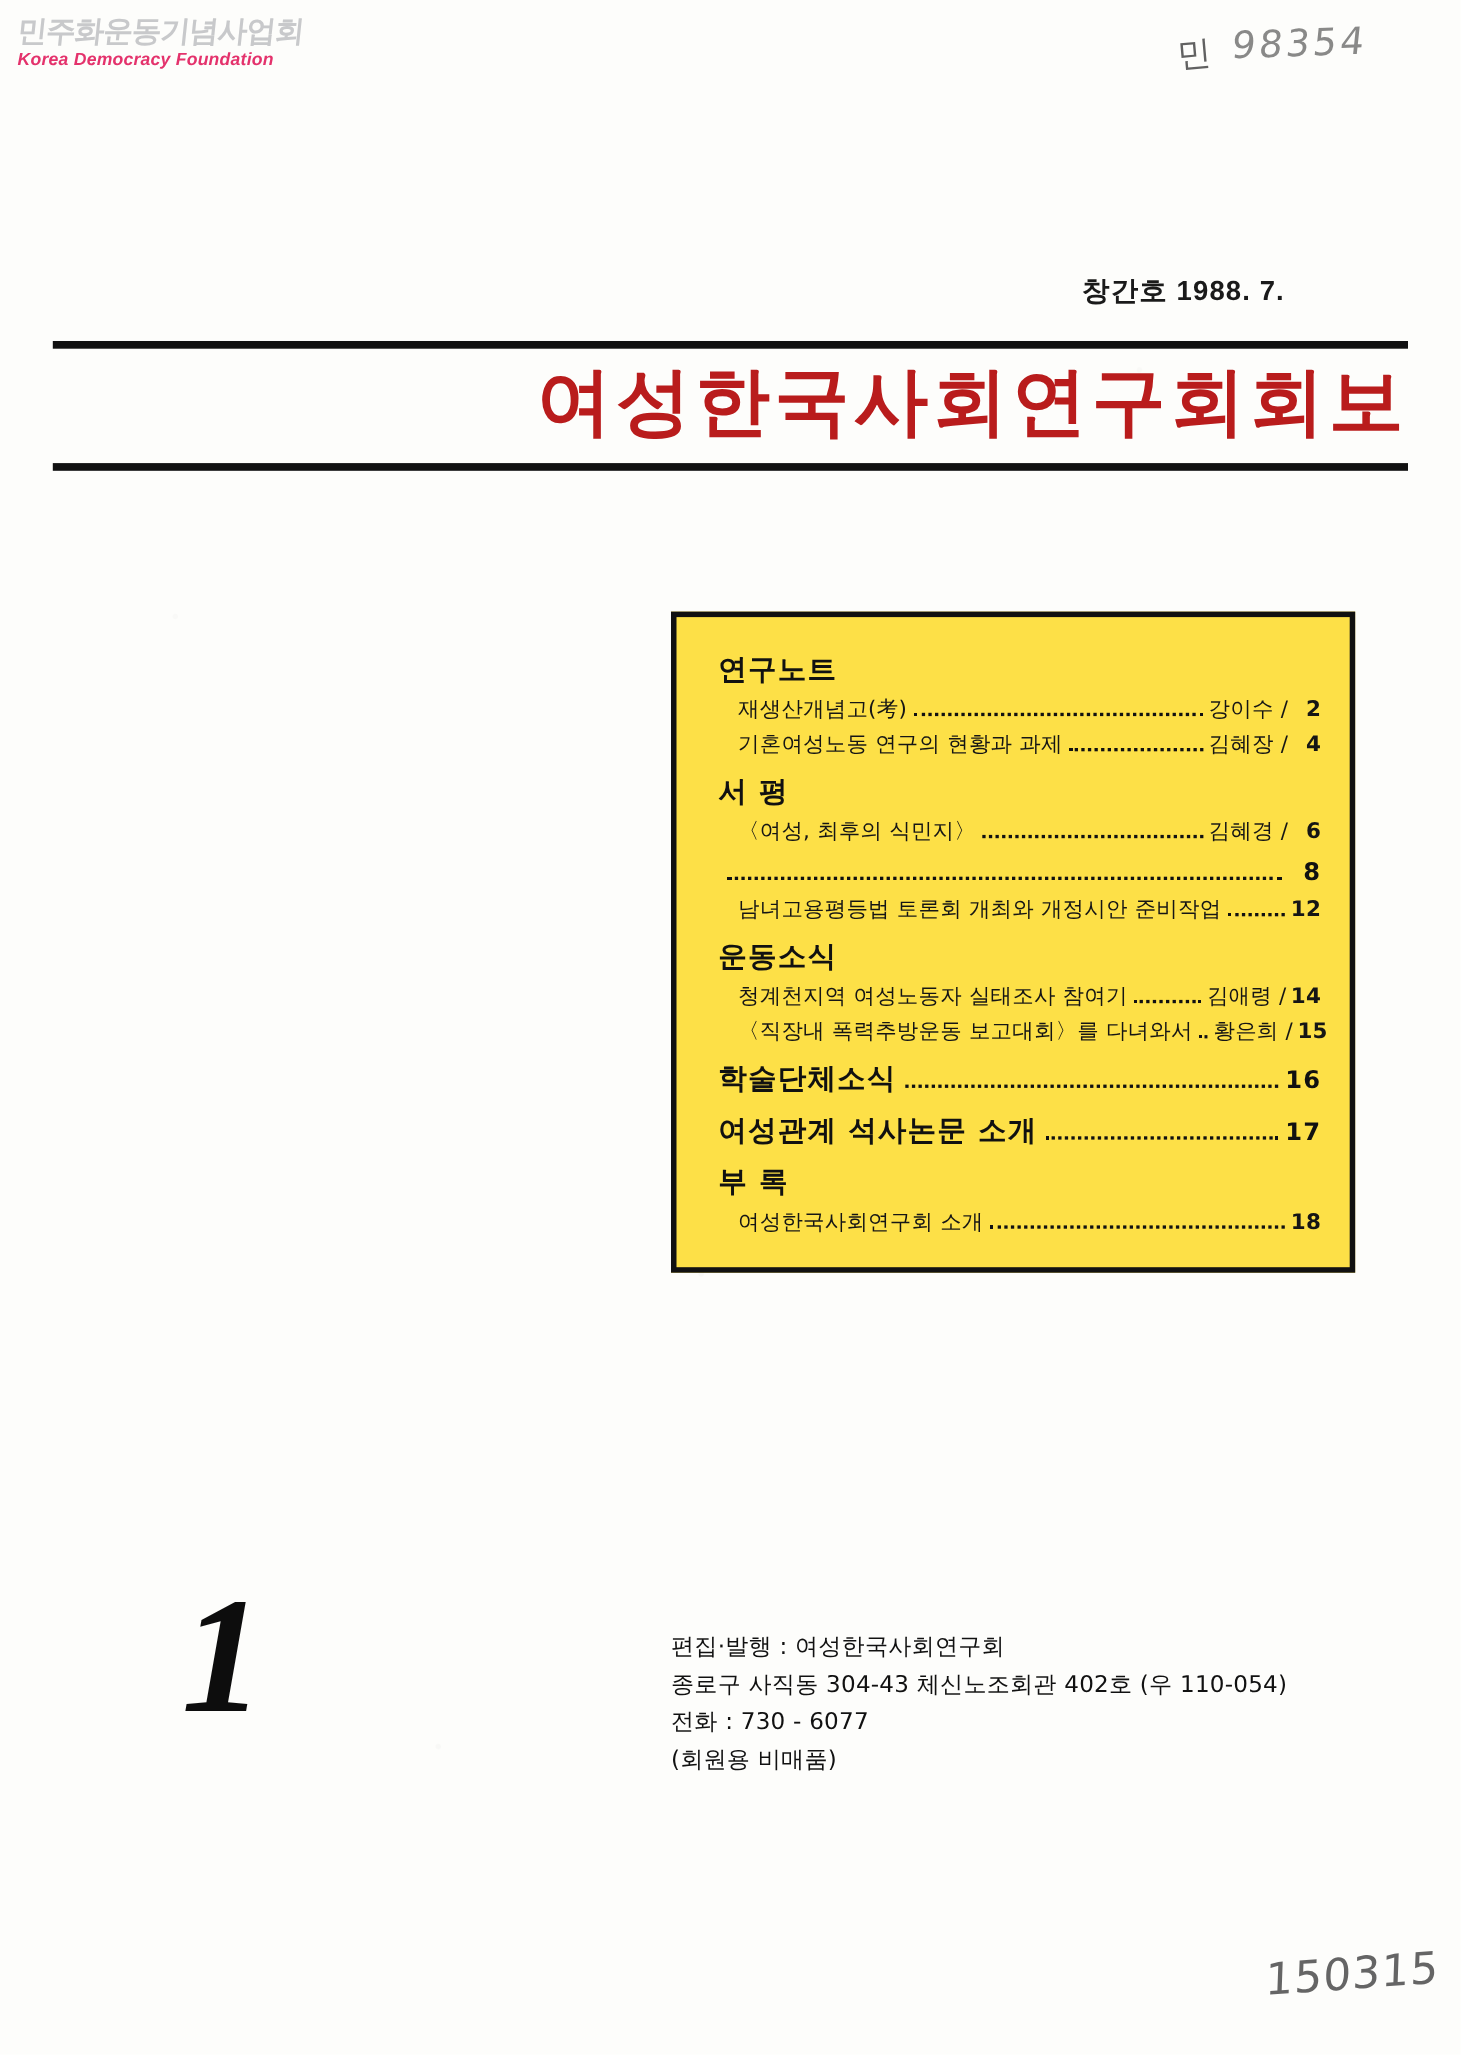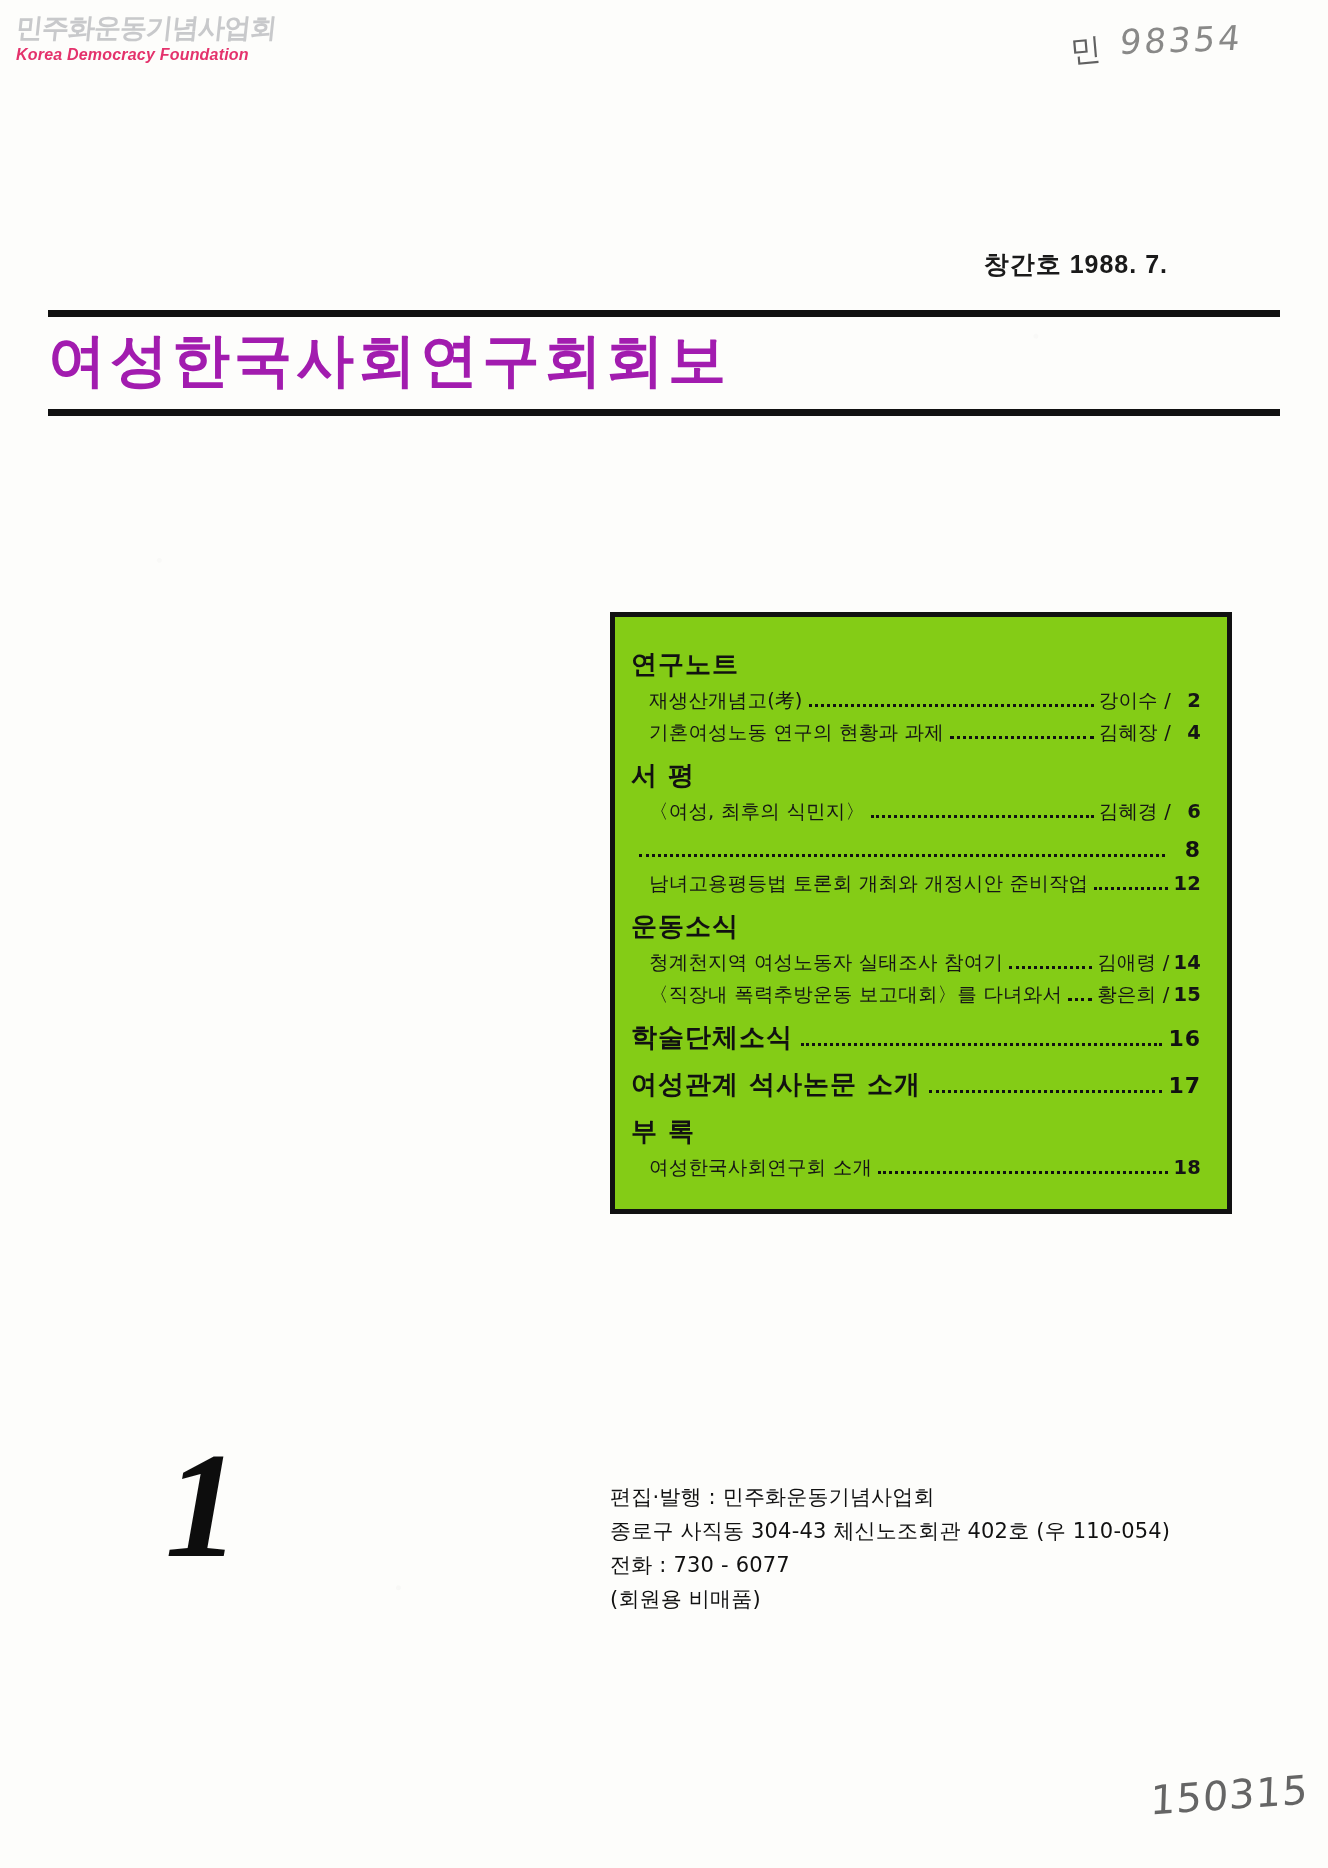--- a/index.html
+++ b/index.html
@@ -116,38 +116,38 @@
     background: #111;
   }
   .masthead .rule-bottom {
     height: 7px;
     background: #111;
     margin-top: 3px;
   }
   .masthead .title {
     font-family: "DejaVu Sans", "Liberation Sans", sans-serif;
     font-weight: bold;
-    font-size: 58px;
+    font-size: 68px;
     line-height: 1.22;
     letter-spacing: 4px;
-    text-align: left;
-    color: #a21caf;
+    text-align: right;
+    color: #b91c1c;
     padding: 8px 0 10px;
     white-space: nowrap;
   }
 
   
   .toc-box {
     position: absolute;
     left: 610px;
-    top: 612px;
+    top: 556px;
     width: 622px;
     border: 5px solid #111;
-    background: #84cc16;
-    padding: 18px 26px 22px 16px;
+    background: #fde047;
+    padding: 18px 26px 22px 38px;
     box-sizing: border-box;
   }
   .toc-section {
     margin-bottom: 6px;
   }
   .sec-head {
     font-family: "DejaVu Sans", "Liberation Sans", sans-serif;
     font-weight: bold;
     font-size: 26px;
     letter-spacing: 1px;
@@ -338,19 +338,19 @@
         <span class="edots"></span>
         <span class="epage">18</span>
       </div>
     </div>
 
   </div>
 
   <div class="issue-number">1</div>
 
   <div class="imprint">
-    <div>편집·발행 : 민주화운동기념사업회</div>
+    <div>편집·발행 : 여성한국사회연구회</div>
     <div>종로구 사직동 304-43 체신노조회관 402호 (우 110-054)</div>
     <div>전화 : 730 - 6077</div>
     <div>(회원용 비매품)</div>
   </div>
 
 </div>
 
 </body></html>

